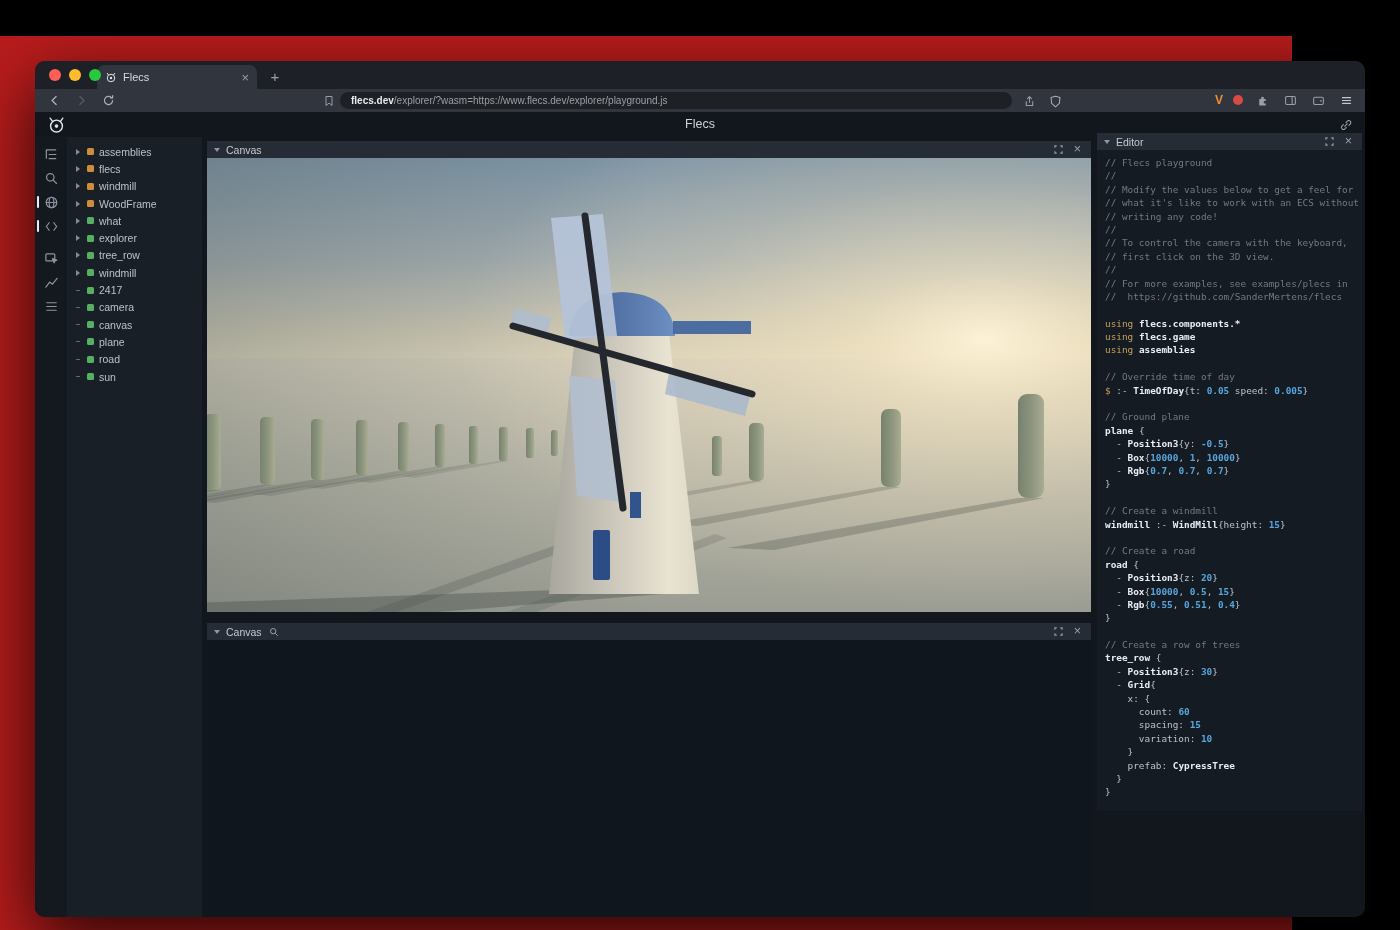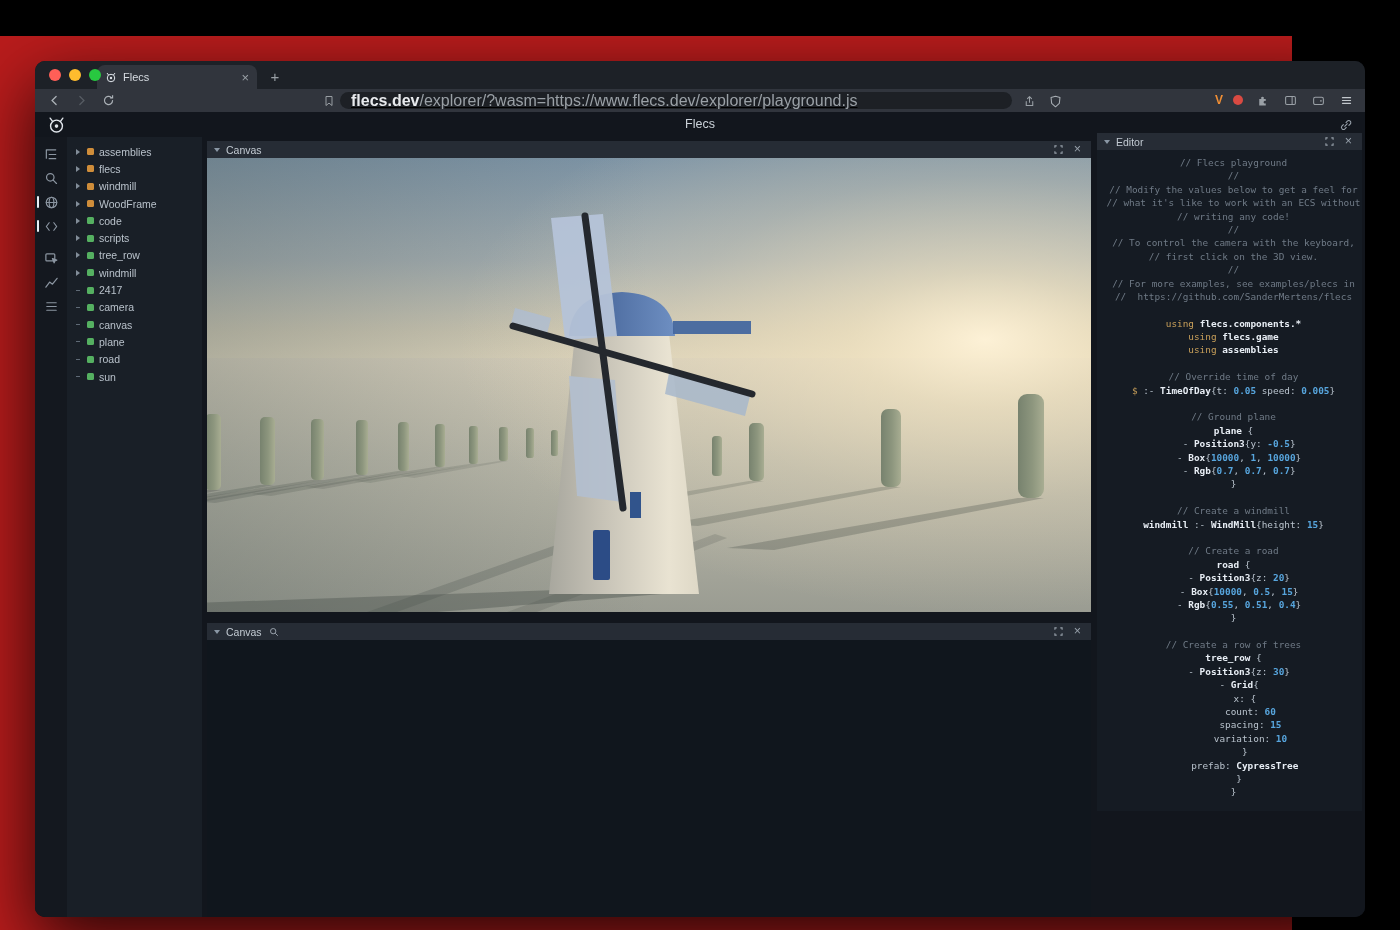--- a/index.html
+++ b/index.html
@@ -21,22 +21,22 @@
   .tab-close { color:#9aa0a6; font-size:13px; line-height:1; cursor:pointer; }
   .newtab { margin-left:8px; margin-bottom:3px; width:20px; height:20px; color:#9aa0a6; font-size:15px;
             display:flex; align-items:center; justify-content:center; border-radius:4px; }
 
   
   .toolbar { position:relative; height:23px; background:#31353d; }
   .navbtns { position:absolute; left:10px; top:2px; display:flex; gap:9px; }
   .tbtn { width:18px; height:18px; display:flex; align-items:center; justify-content:center; }
   .bookmark-btn { position:absolute; left:285px; top:3px; }
   .urlbar { position:absolute; left:305px; top:3px; width:672px; height:17px; background:#1d2025;
-            border-radius:9px; display:flex; align-items:center; padding:0 11px; font-size:16px;
-            white-space:nowrap; overflow:hidden;text-decoration:underline; }
+            border-radius:9px; display:flex; align-items:center; padding:0 11px; font-size:10px;
+            white-space:nowrap; overflow:hidden; }
   .url-host { color:#e8eaed; font-weight:bold; }
   .url-path { color:#9aa0a6; }
   .after-url { position:absolute; left:985px; top:3px; display:flex; gap:8px; }
   .right-cluster { position:absolute; right:10px; top:2px; display:flex; gap:10px; align-items:center; }
   .v-icon { color:#ef8e35; font-weight:bold; font-size:12px; }
   .red-dot { width:10px; height:10px; border-radius:50%; background:#d94a42; }
 
   
   .page { position:absolute; left:0; top:51px; width:1330px; height:805px; background:#12161d; }
   .page-header { position:absolute; left:0; top:0; width:100%; height:25px; }
@@ -79,21 +79,21 @@
   .close-x { color:#97a0aa; font-size:12.5px; line-height:1; }
   .mag svg { stroke:#97a0aa; fill:none; stroke-width:1.2; }
 
   .canvas-panel { left:172px; top:29px; width:884px; height:471px; }
   .canvas-body { display:block; width:884px; height:454px; }
   .search-panel { left:172px; top:511px; width:884px; height:294px; }
   .search-body { position:absolute; top:17px; left:0; right:0; bottom:0; background:#10161d; }
   .editor-panel { left:1062px; top:21px; width:265px; height:678px; }
   .editor-body { position:absolute; top:17px; left:0; right:0; bottom:0; background:#151b23;
                  padding:6px 0 0 8px; font-family:"DejaVu Sans Mono", monospace; font-size:9.4px;
-                 line-height:13.4px; white-space:pre; overflow:hidden;text-align:center; }
+                 line-height:13.4px; white-space:pre; overflow:hidden; }
   .code-line { height:13.4px; }
   .tok-cm { color:#6f7a86; }
   .tok-kw { color:#c9a05a; }
   .tok-id { color:#e8eef5; font-weight:bold; }
   .tok-num { color:#57a5dd; font-weight:bold; }
   .tok-pl { color:#b9c3cd; }
 </style>
 </head>
 <body>
 
@@ -261,26 +261,26 @@
             <span class="tree-label">windmill</span>
           </div>
           <div class="tree-row">
             <span class="tree-toggle exp"></span>
             <span class="tree-square module"></span>
             <span class="tree-label">WoodFrame</span>
           </div>
           <div class="tree-row">
             <span class="tree-toggle exp"></span>
             <span class="tree-square entity"></span>
-            <span class="tree-label">code</span>
-          </div>
-          <div class="tree-row">
-            <span class="tree-toggle exp"></span>
-            <span class="tree-square entity"></span>
-            <span class="tree-label">scripts</span>
+            <span class="tree-label">what</span>
+          </div>
+          <div class="tree-row">
+            <span class="tree-toggle exp"></span>
+            <span class="tree-square entity"></span>
+            <span class="tree-label">explorer</span>
           </div>
           <div class="tree-row">
             <span class="tree-toggle exp"></span>
             <span class="tree-square entity"></span>
             <span class="tree-label">tree_row</span>
           </div>
           <div class="tree-row">
             <span class="tree-toggle exp"></span>
             <span class="tree-square entity"></span>
             <span class="tree-label">windmill</span>

